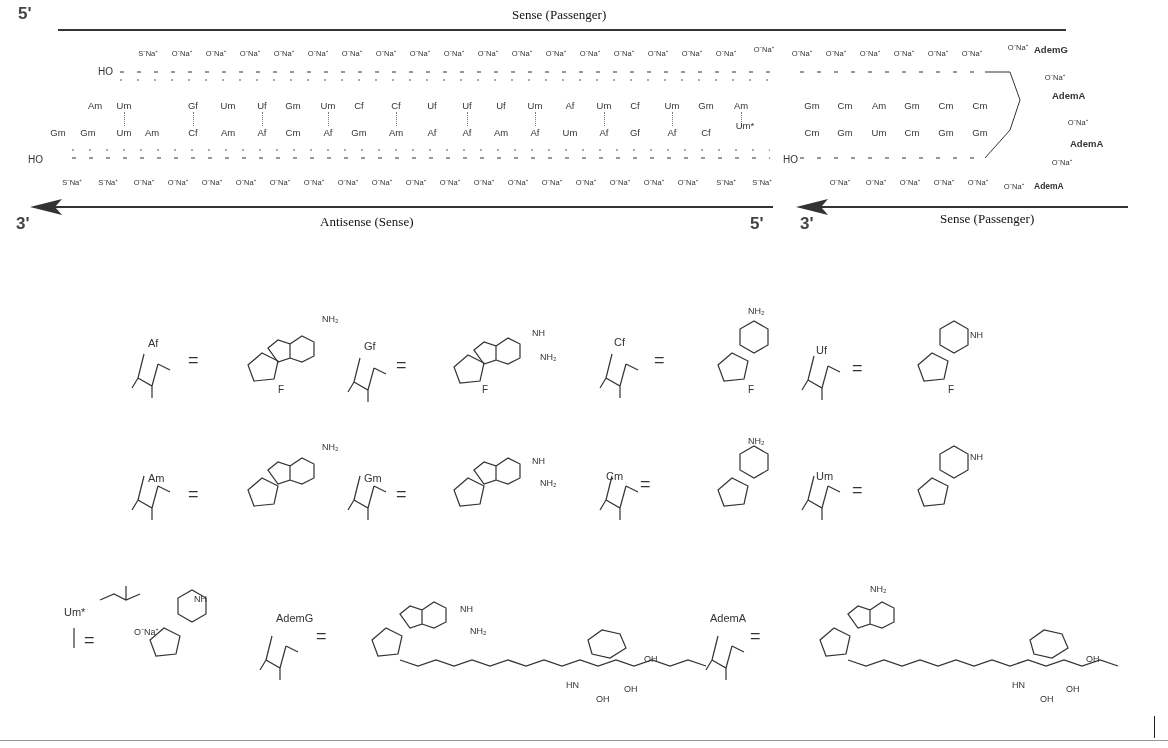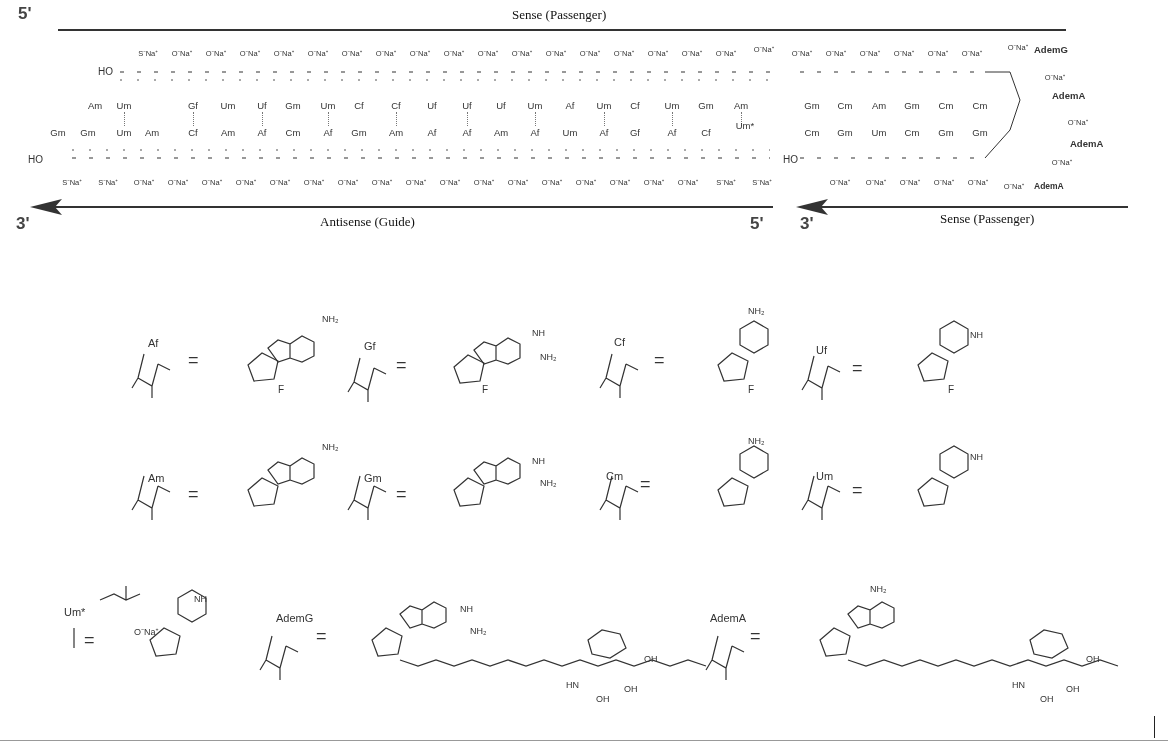--- a/index.html
+++ b/index.html
@@ -27,21 +27,21 @@
   <div class="abs strand-title" style="left:512px;top:7px;">Sense (Passenger)</div>
   <div class="abs" style="left:58px;top:29px;width:1008px;height:2px;background:#333;"></div>
 
   <svg width="1168" height="240">
     <line x1="40" y1="207" x2="773" y2="207" stroke="#333" stroke-width="2"></line>
     <polygon points="30,207 62,199 55,207 62,215" fill="#333"></polygon>
     <line x1="806" y1="207" x2="1128" y2="207" stroke="#333" stroke-width="2"></line>
     <polygon points="796,207 828,199 821,207 828,215" fill="#333"></polygon>
   </svg>
   <div class="abs end-label" style="left:16px;top:214px;">3'</div>
-  <div class="abs strand-title" style="left:320px;top:214px;">Antisense (Guide)</div>
+  <div class="abs strand-title" style="left:320px;top:214px;">Antisense (Sense)</div>
   <div class="abs end-label" style="left:750px;top:214px;">5'</div>
   <div class="abs end-label" style="left:800px;top:214px;">3'</div>
   <div class="abs strand-title" style="left:940px;top:211px;">Sense (Passenger)</div>
 
   <svg width="1168" height="200">
     <g stroke="#333" stroke-width="1" fill="none">
 
       <path d="M120,72 L780,72" stroke-dasharray="4 13" stroke-width="1.2"></path>
       <path d="M120,80 L780,80" stroke="#555" stroke-dasharray="2 15"></path>
 

